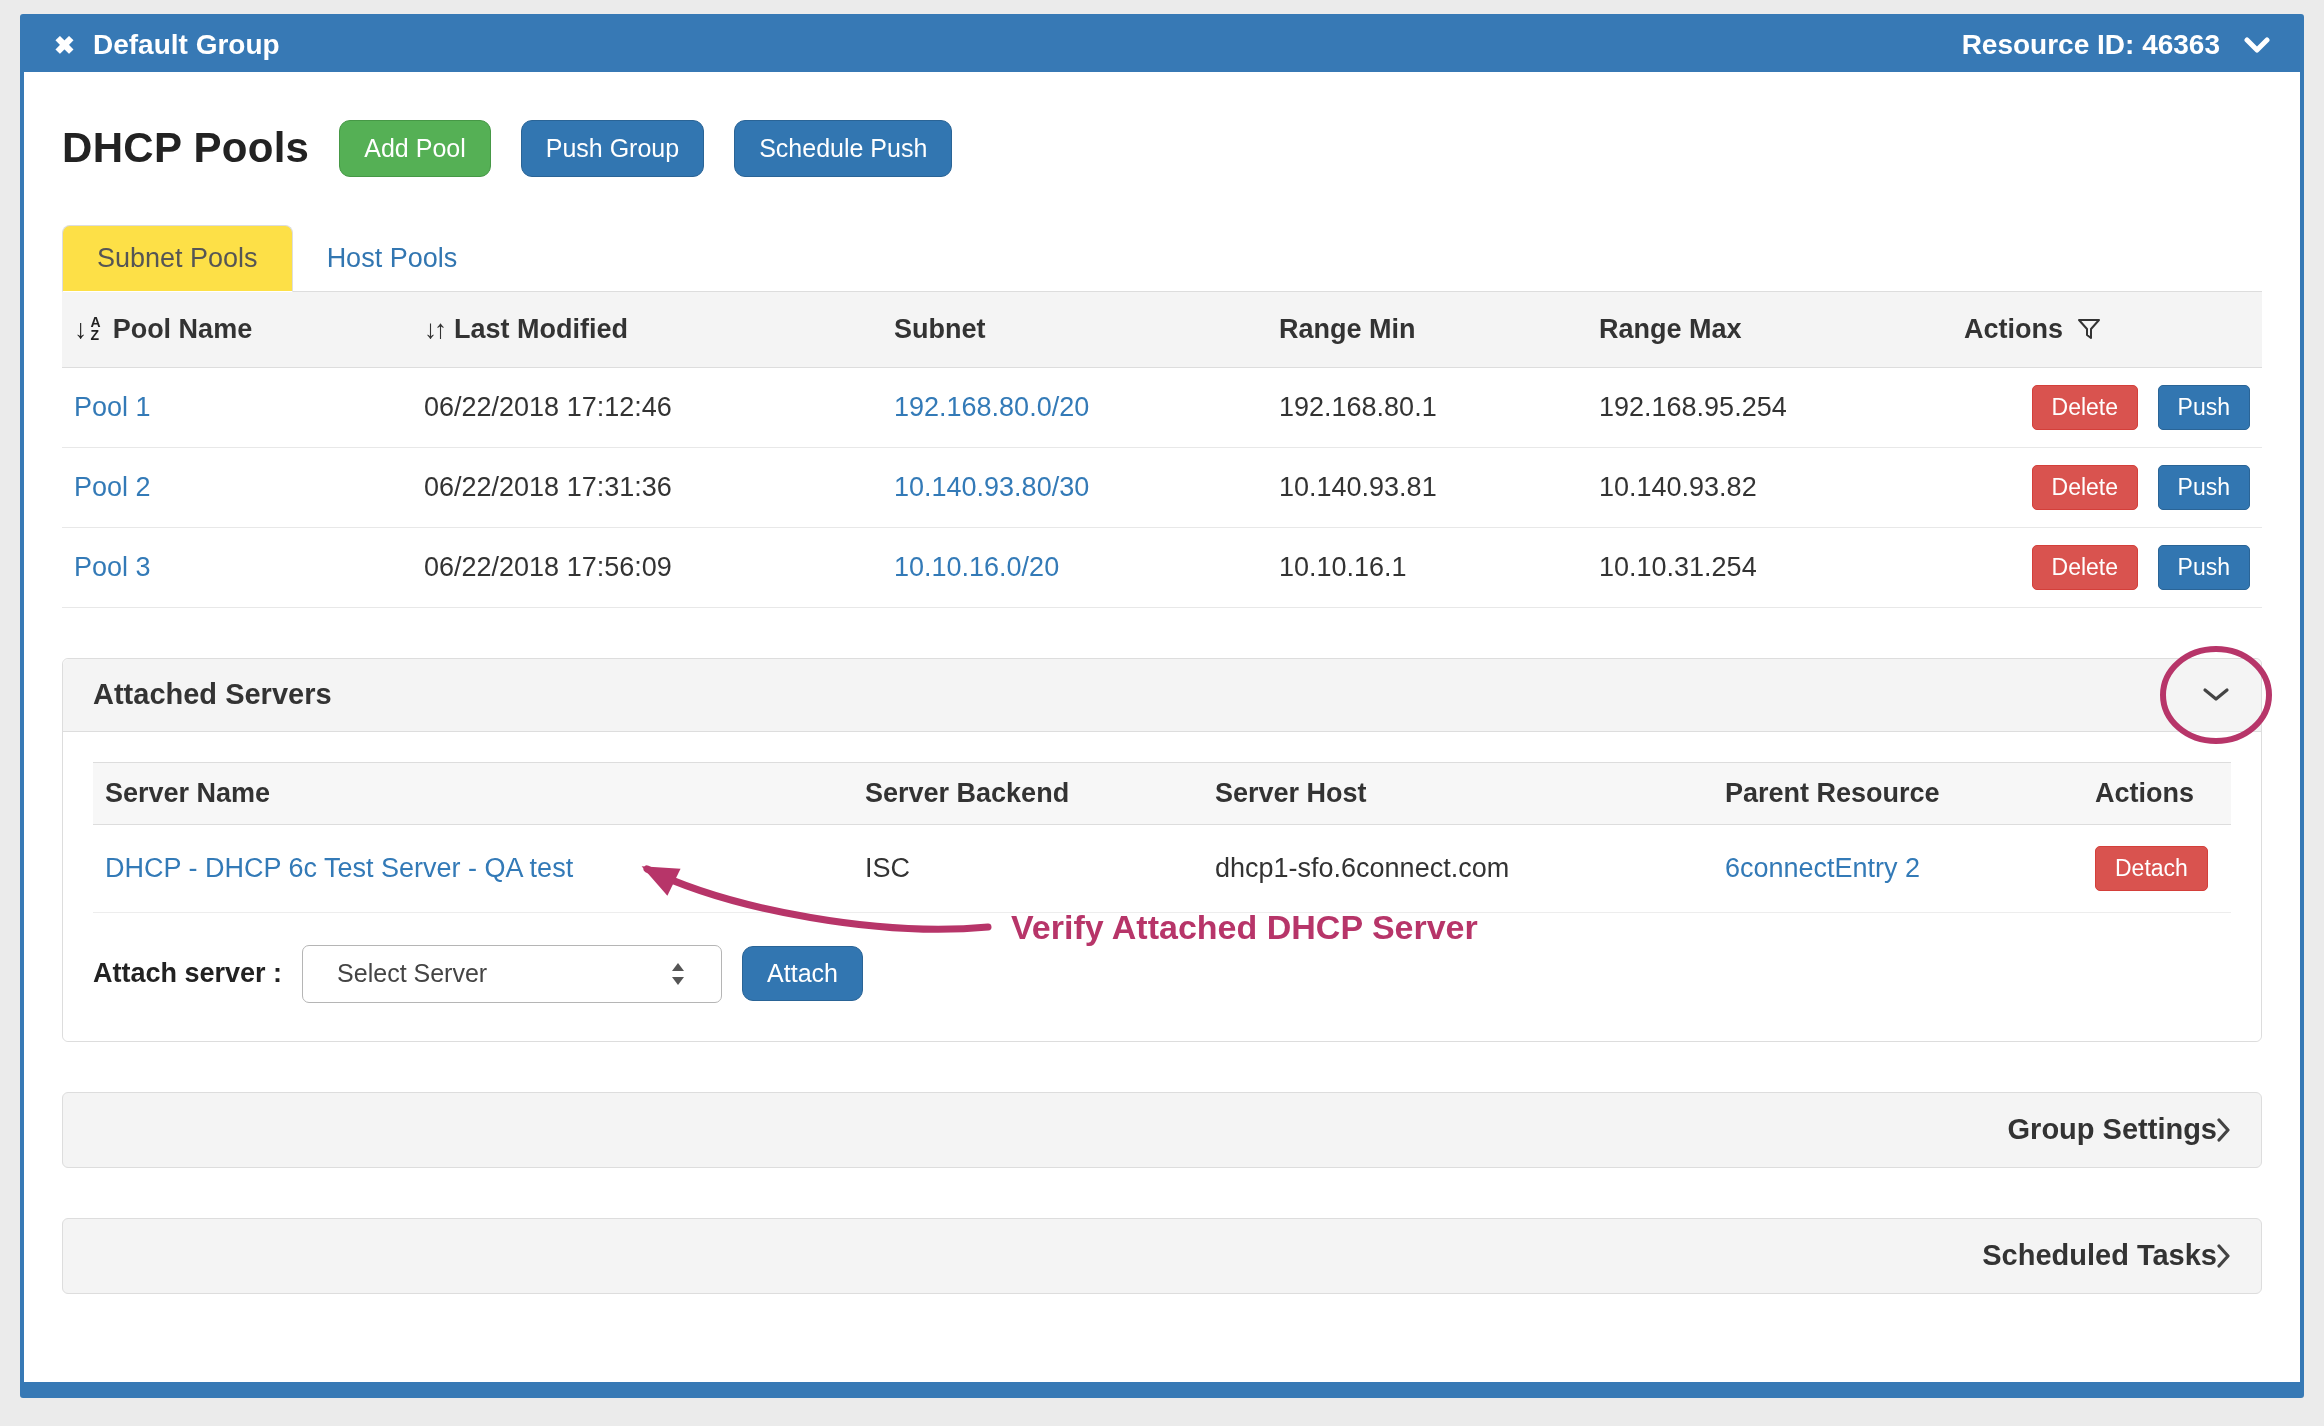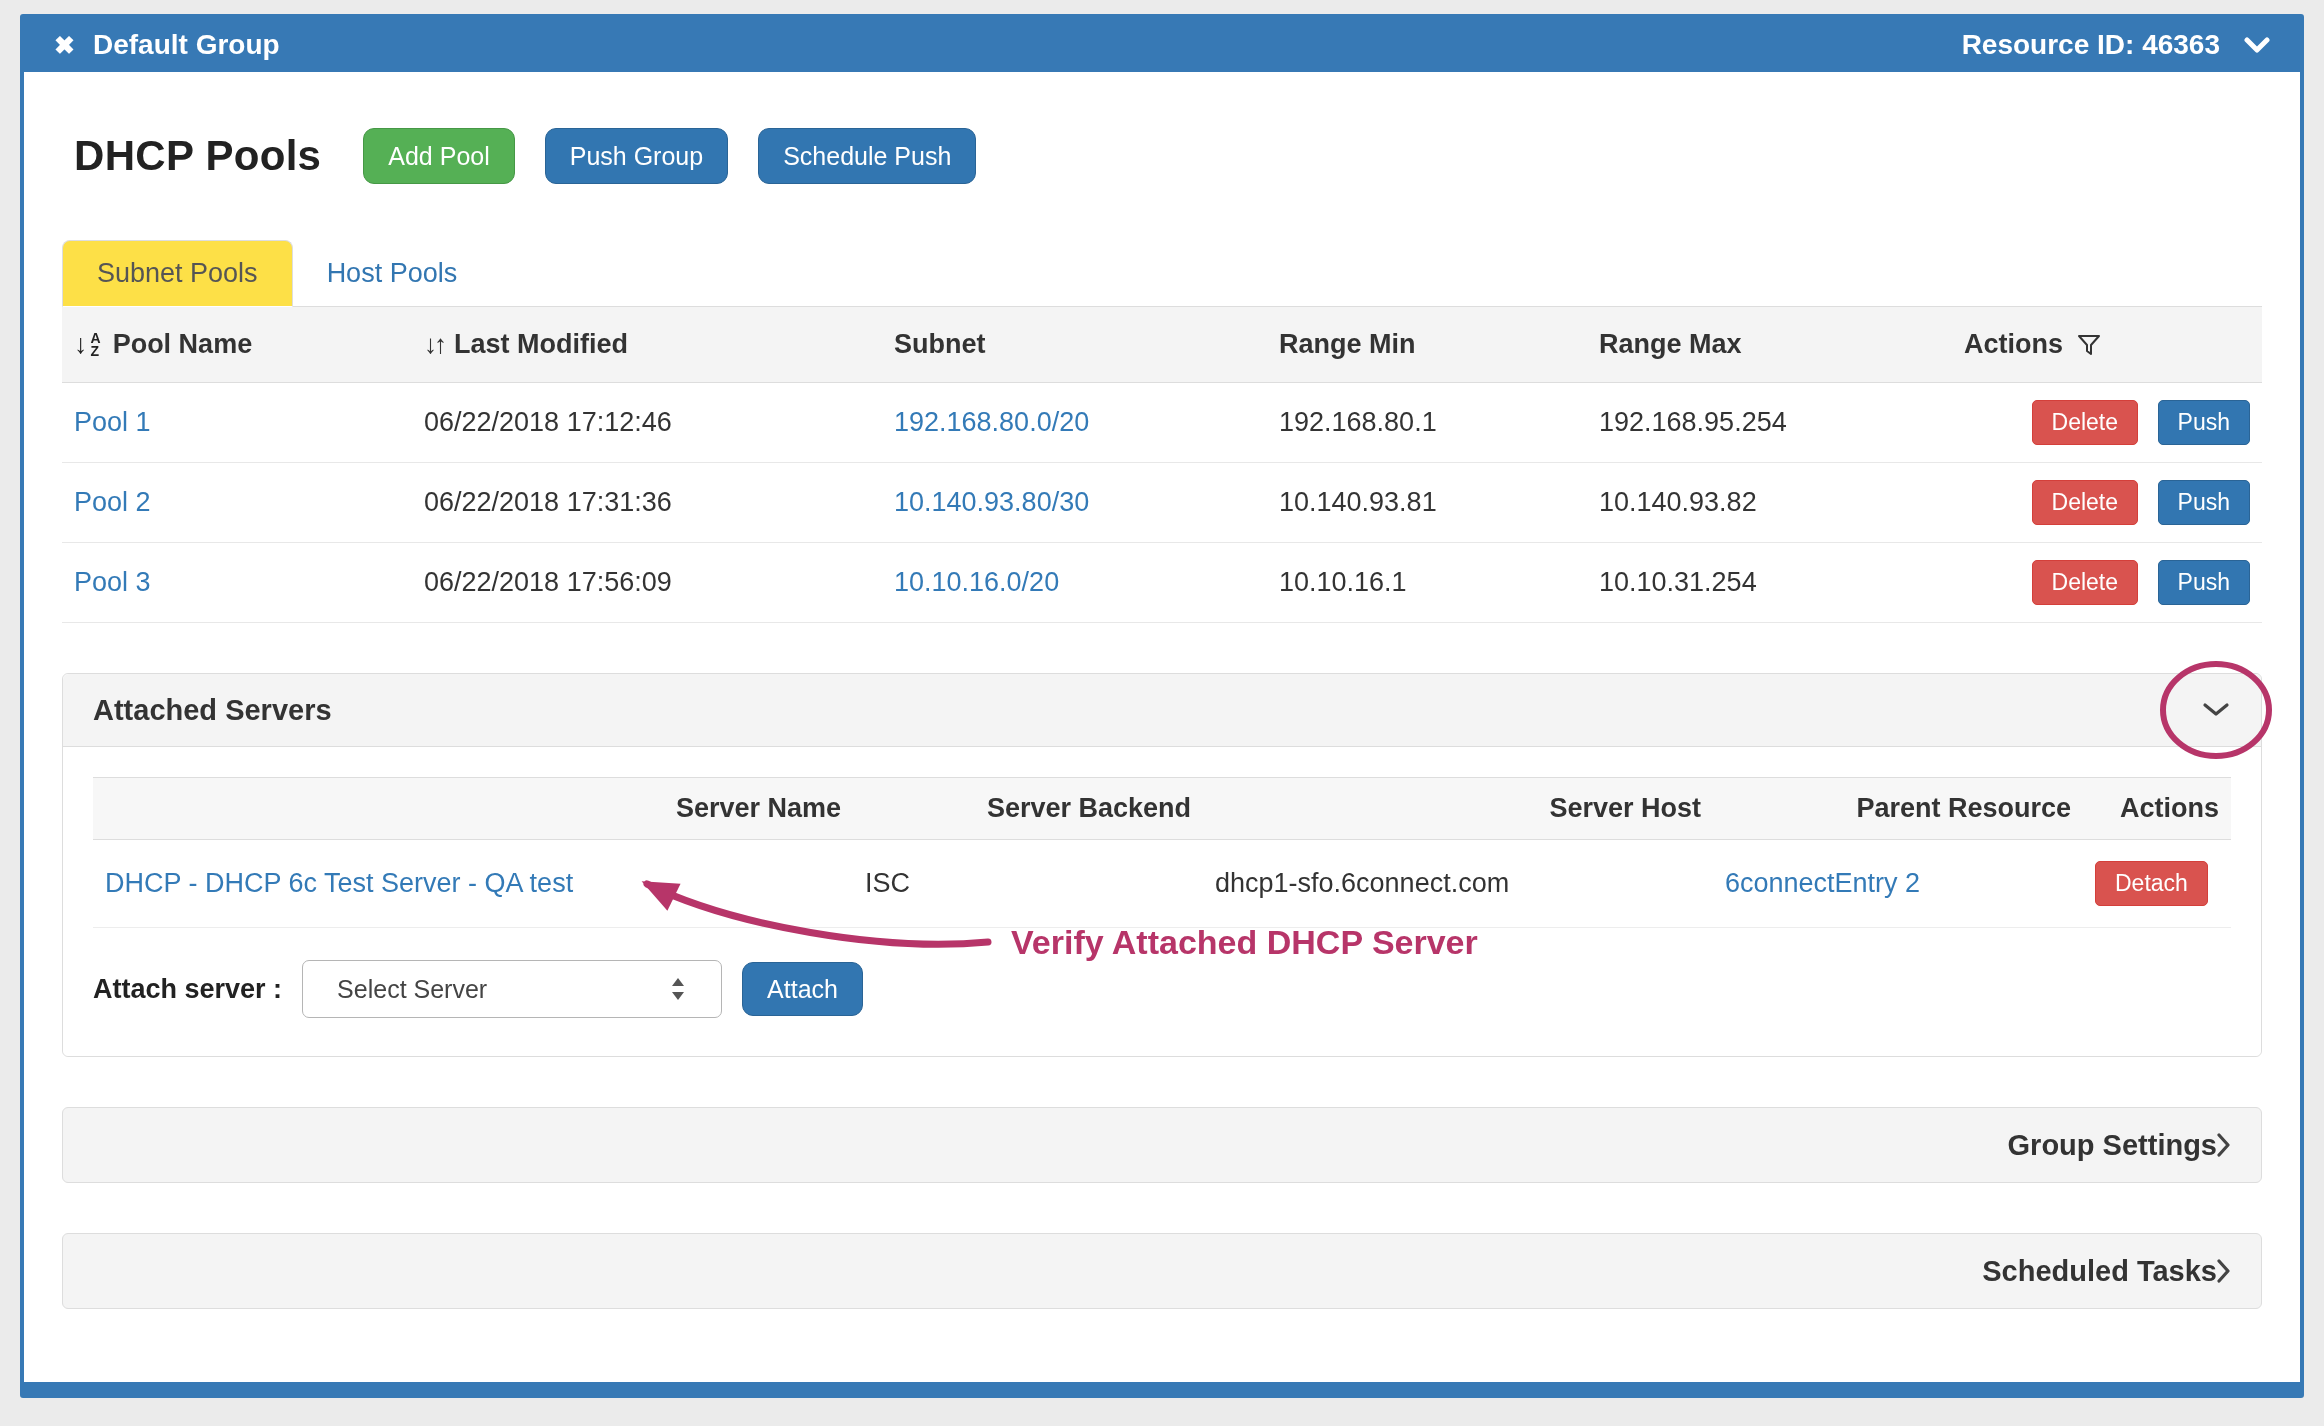--- a/index.html
+++ b/index.html
@@ -23,21 +23,21 @@
   .close-x { font-size:25px; font-weight:bold; cursor:pointer; line-height:1; }
   .group-title { font-size:28px; font-weight:bold; }
   .header-spacer { flex:1; }
   .resource-id { font-size:28px; font-weight:bold; }
   .hdr-chevron { cursor:pointer; display:flex; align-items:center; margin-left:6px; }
 
   
   .card-body { padding:36px 38px 0; }
 
   .title-row { display:flex; align-items:center; gap:30px; margin:12px 0 48px; }
-  h1.page-title { margin:12px; font-size:42px; font-weight:bold; color:#222; letter-spacing:.3px; }
+  h1.page-title { margin:0; font-size:42px; font-weight:bold; color:#222; letter-spacing:.3px; }
   .btn {
     border:1px solid rgba(0,0,0,.18); border-radius:11px; color:#fff;
     font-family:inherit; font-size:25px; padding:13px 24px; cursor:pointer; line-height:1.15;
   }
   .btn-green { background:#55b055; border-color:#469846; }
   .btn-blue  { background:#3276b1; border-color:#2a6496; }
 
   
   .tabs { display:flex; align-items:flex-end; border-bottom:1px solid #ddd; }
   .tab { font-size:27px; padding:17px 34px; color:#3276b1; cursor:pointer; }
@@ -76,21 +76,21 @@
   }
   .panel-header {
     display:flex; align-items:center; justify-content:space-between;
     background:#f4f4f4; padding:0 30px; height:72px;
     font-size:29px; font-weight:600; color:#333;
     border-radius:6px 6px 0 0; cursor:pointer;
   }
   .panel-body { padding:30px 30px 38px; border-top:1px solid #ddd; background:#fff; border-radius:0 0 6px 6px; }
 
   .servers thead th {
-    background:#f7f7f7; text-align:right; font-size:27px; font-weight:bold; color:#333;
+    background:#f7f7f7; text-align:left; font-size:27px; font-weight:bold; color:#333;
     padding:15px 12px; border-top:1px solid #ddd; border-bottom:1px solid #ddd;
   }
   .servers tbody td { font-size:27px; height:88px; padding:0 12px; border-bottom:1px solid #ededed; color:#333; }
 
   .attach-row { display:flex; align-items:center; gap:20px; margin-top:32px; }
   .attach-label { font-size:27px; font-weight:bold; color:#222; }
   .fake-select {
     width:420px; height:58px; border:1px solid #b5b5b5; border-radius:7px; background:#fff;
     display:flex; align-items:center; justify-content:space-between;
     padding:0 34px; font-size:25px; color:#444; cursor:pointer;

